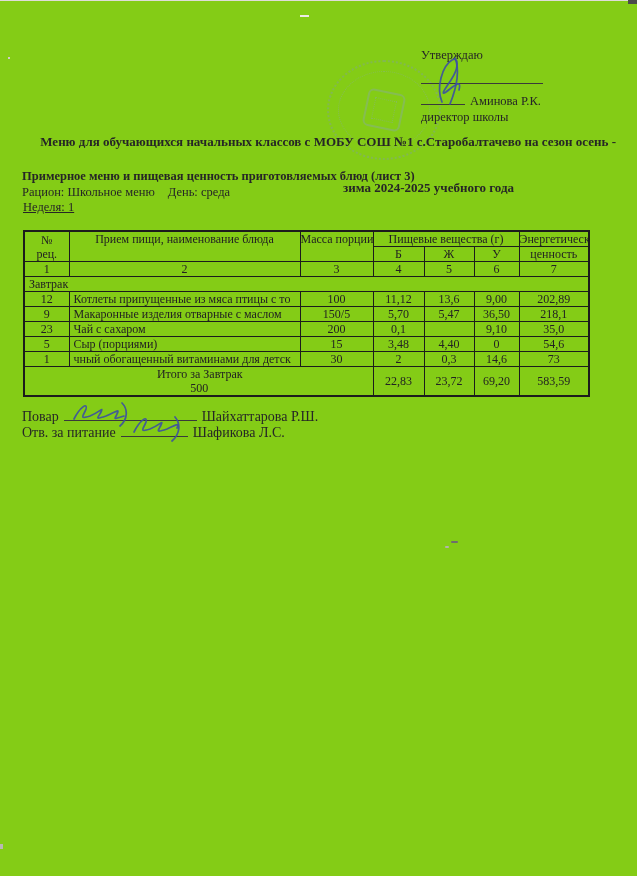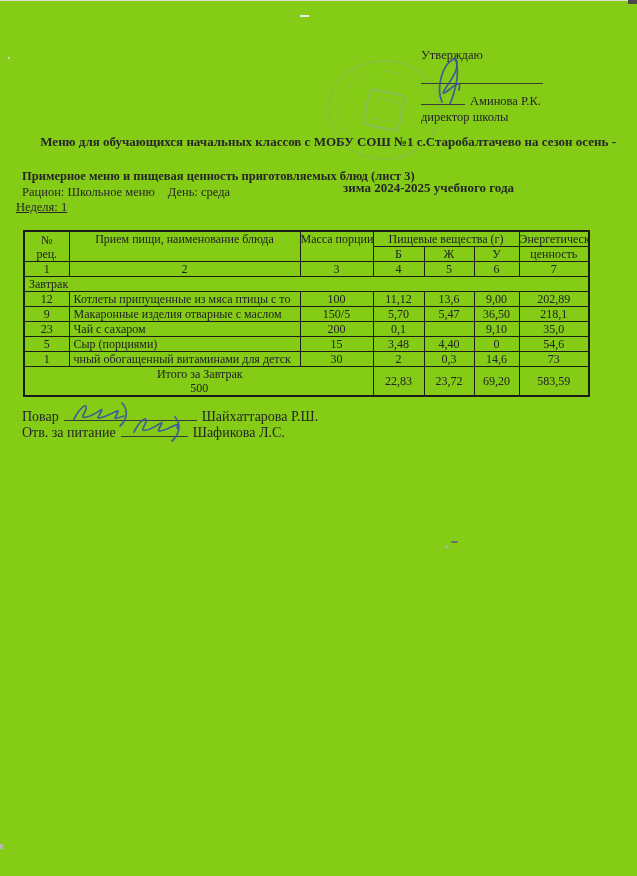--- a/index.html
+++ b/index.html
@@ -39,21 +39,21 @@
 
   
   .sig path { fill:none; stroke:#3c50a2; stroke-width:1.7; stroke-linecap:round; opacity:.9; }
 
   
   .title1 { left:22px; top:134px; width:594px; text-align:right; font-weight:bold; font-size:13px; line-height:16px; }
   .title2 { left:22px; top:152px; width:492px; text-align:right; font-weight:bold; font-size:13px;margin-top:28px; }
   .subtitle { left:22px; top:169px; font-weight:bold; font-size:12.5px; }
   .meta { left:22px; top:185px; font-size:12.5px; }
   .meta .day { margin-left:13px; }
-  .week { left:16px; top:200px; font-size:12.5px; text-decoration:underline; }
+  .week { left:23px; top:200px; font-size:12.5px; text-decoration:underline; }
 
   
   table.menu { left:23px; top:230px; position:absolute; border-collapse:collapse; table-layout:fixed;
     width:565px; font-size:12px; color:#222; }
   table.menu { border:2px solid #1c1c1c; }
   table.menu td { border:1.5px solid #1c1c1c; padding:0 2px; height:14px; line-height:14px;
     overflow:hidden; white-space:nowrap; text-align:center; vertical-align:middle; }
   table.menu td.hdr-top { vertical-align:top; }
   table.menu td.left { text-align:left; padding-left:4px;margin-top:16px; }
   table.menu tr.nums td { height:13px; }

